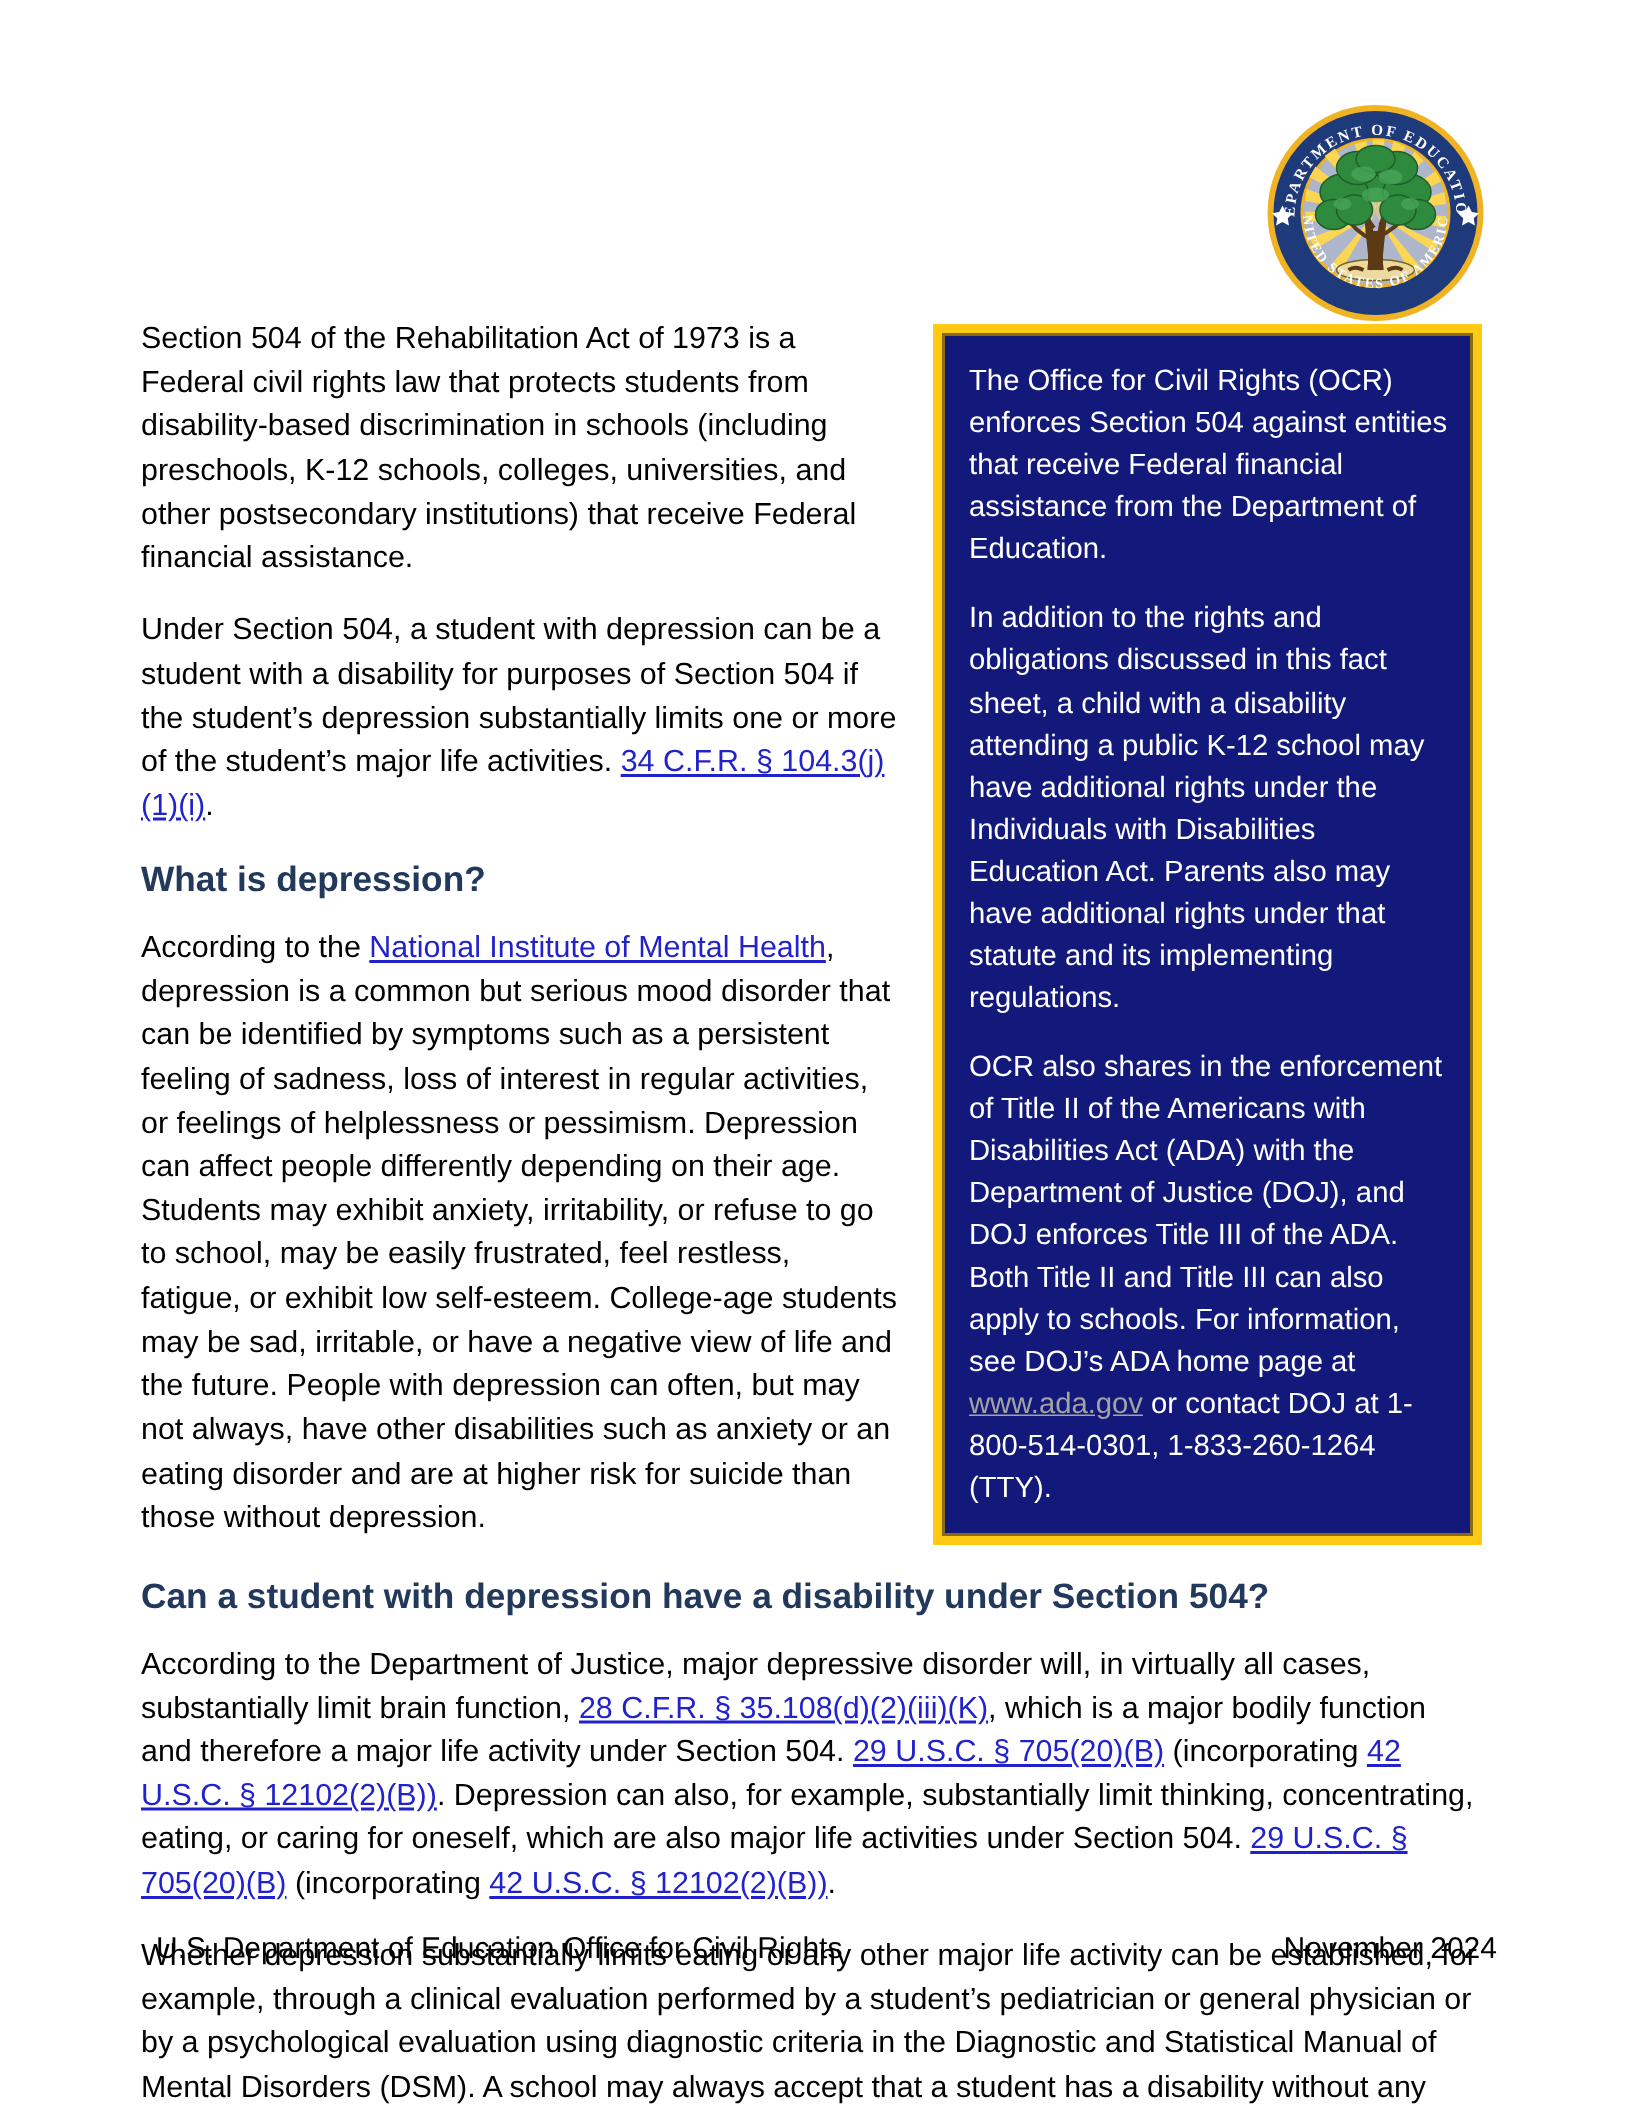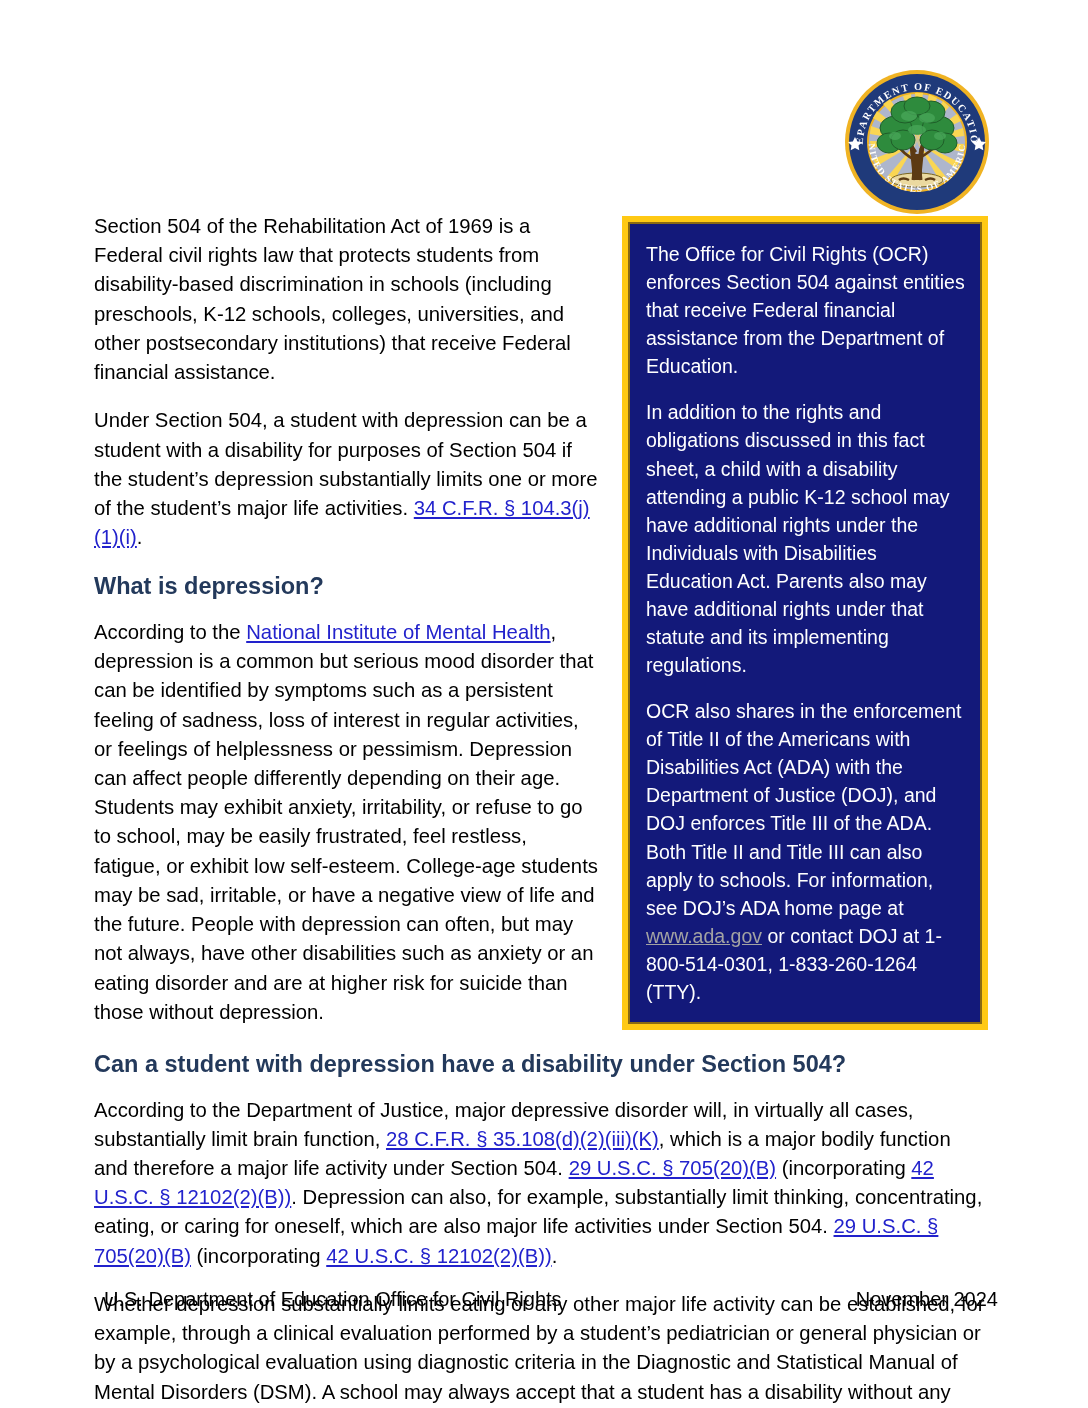--- a/index.html
+++ b/index.html
@@ -200,21 +200,21 @@
 
 
   <div class="content">
 
     <aside class="callout">
       <p>The Office for Civil Rights (OCR) enforces Section 504 against entities that receive Federal financial assistance from the Department of Education.</p>
       <p>In addition to the rights and obligations discussed in this fact sheet, a child with a disability attending a public K-12 school may have additional rights under the Individuals with Disabilities Education Act. Parents also may have additional rights under that statute and its implementing regulations.</p>
       <p><span>OCR also shares in the enforcement of Title II of the Americans with Disabilities Act (ADA) with the Department of Justice (DOJ), and DOJ enforces Title III of the ADA. Both Title II and Title III can also apply to schools. For information, see DOJ’s ADA home page at </span><a href="#">www.ada.gov</a><span> or contact DOJ at 1-800-514-0301, 1-833-260-1264 (TTY).</span></p>
     </aside>
 
-    <p class="body">Section 504 of the Rehabilitation Act of 1969 is a Federal civil rights law that protects students from disability-based discrimination in schools (including preschools, K-12 schools, colleges, universities, and other postsecondary institutions) that receive Federal financial assistance.</p>
+    <p class="body">Section 504 of the Rehabilitation Act of 1973 is a Federal civil rights law that protects students from disability-based discrimination in schools (including preschools, K-12 schools, colleges, universities, and other postsecondary institutions) that receive Federal financial assistance.</p>
 
     <p class="body"><span>Under Section 504, a student with depression can be a student with a disability for purposes of Section 504 if the student’s depression substantially limits one or more of the student’s major life activities. </span><a class="lnk" href="#">34 C.F.R. § 104.3(j)(1)(i)</a><span>.</span></p>
 
     <h2 class="sec first">What is depression?</h2>
 
     <p class="body"><span>According to the </span><a class="lnk" href="#">National Institute of Mental Health</a><span>, depression is a common but serious mood disorder that can be identified by symptoms such as a persistent feeling of sadness, loss of interest in regular activities, or feelings of helplessness or pessimism. Depression can affect people differently depending on their age. Students may exhibit anxiety, irritability, or refuse to go to school, may be easily frustrated, feel restless, fatigue, or exhibit low self-esteem. College-age students may be sad, irritable, or have a negative view of life and the future. People with depression can often, but may not always, have other disabilities such as anxiety or an eating disorder and are at higher risk for suicide than those without depression.</span></p>
 
     <h2 class="sec">Can a student with depression have a disability under Section 504?</h2>
 
 

